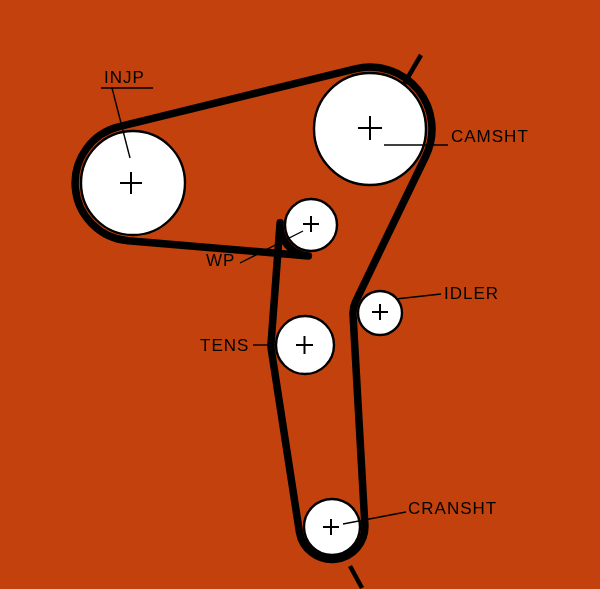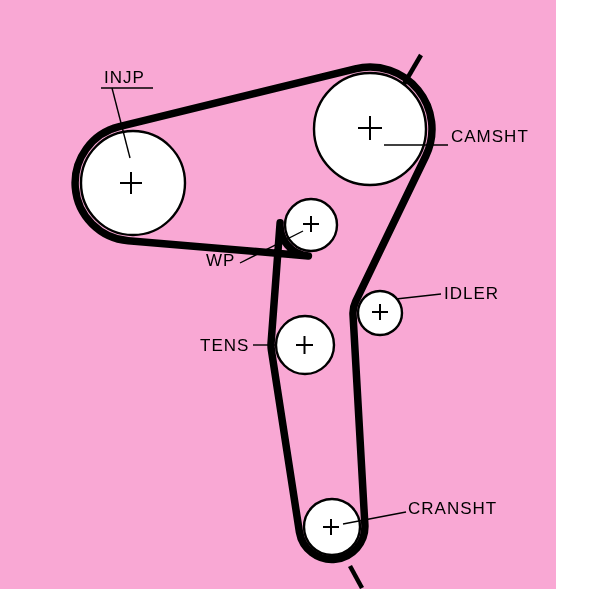--- a/index.html
+++ b/index.html
@@ -2,23 +2,23 @@
 <html><head>
 <meta charset="utf-8">
 <style>
   html, body {
     margin: 0;
     padding: 0;
     background: #ffffff;
   }
   .stage {
     position: relative;
-    width: 556px;
+    width: 600px;
     height: 589px;
-    background: #f9a8d4;
+    background: #c2410c;
     overflow: hidden;
     font-family: "Liberation Sans", "DejaVu Sans", sans-serif;
   }
   svg { display: block; }
   .lbl {
     font-family: "Liberation Sans", "DejaVu Sans", sans-serif;
     font-size: 17px;
     letter-spacing: 1px;
     fill: #000000;
   }

